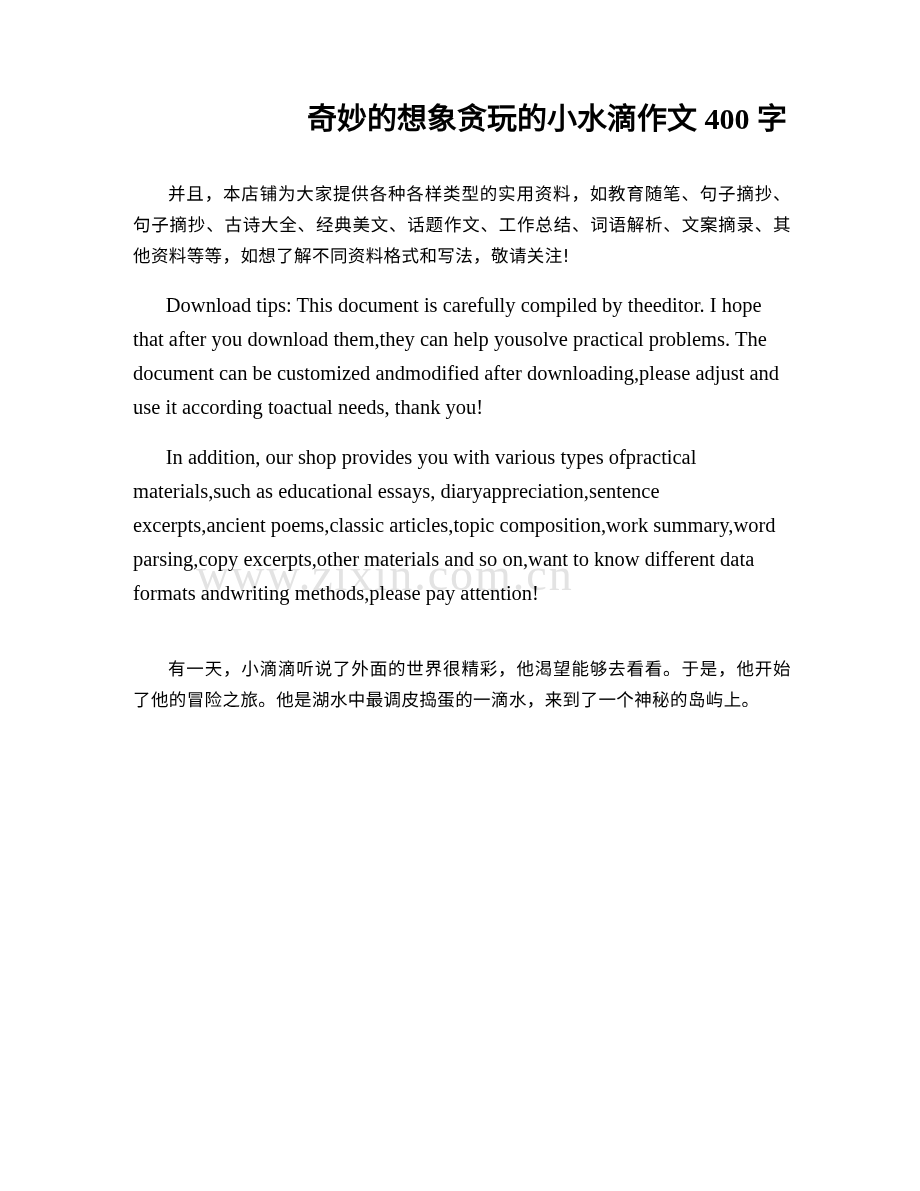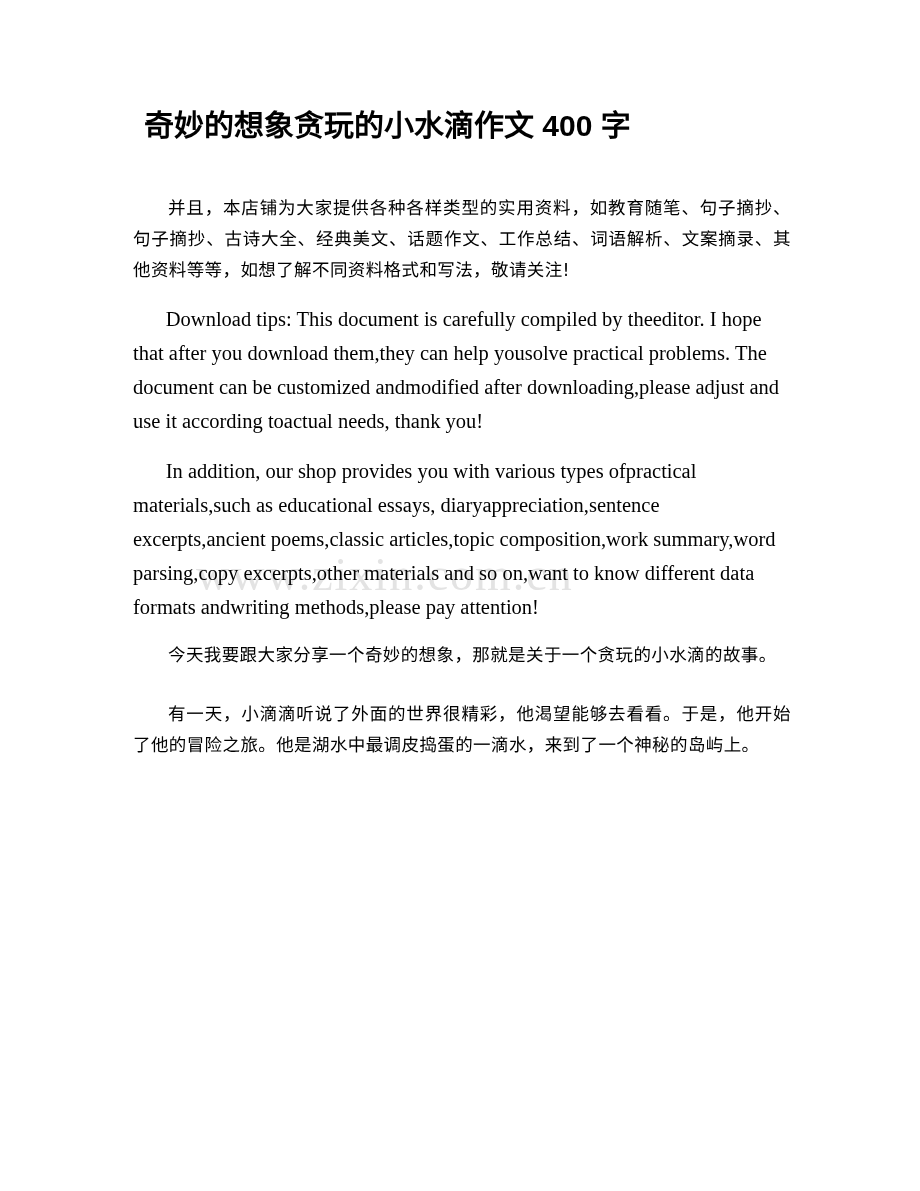--- a/index.html
+++ b/index.html
@@ -52,26 +52,26 @@
   
   .content {
     position: absolute;
     left: 133px;
     top: 0;
     width: 658px;
     z-index: 1;
   }
 
   .doc-title {
-    font-family: Liberation Sans, sans-serif;
+    font-family: Liberation Serif, serif;
     font-weight: bold;
     font-size: 30px;
     line-height: 40px;
-    text-align: left;
-    margin: 11px;
+    text-align: right;
+    margin: 4px;
     padding-top: 95px;
     letter-spacing: 0px;
     white-space: nowrap;
   }
 
   .p-cn {
     font-family: "DejaVu Sans", "Liberation Sans", sans-serif;
     font-size: 17.5px;
     line-height: 31px;
     text-align: justify;
@@ -118,21 +118,20 @@
     <div class="gap-en"></div>
 
     <p class="p-en">Download tips: This document is carefully compiled by theeditor. I hope that after you download them,they can help yousolve practical problems. The document can be customized andmodified after downloading,please adjust and use it according toactual needs, thank you!</p>
 
     <div class="gap-en"></div>
 
     <p class="p-en">In addition, our shop provides you with various types ofpractical materials,such as educational essays, diaryappreciation,sentence excerpts,ancient poems,classic articles,topic composition,work summary,word parsing,copy excerpts,other materials and so on,want to know different data formats andwriting methods,please pay attention!</p>
 
     <div class="gap-en"></div>
 
-    <p class="p-cn">今天我要跟大家分享一个奇妙的想象，那就是关于一个贪玩的小水滴的故事。</p>
 
     <div class="gap-p"></div>
 
 
     <div class="gap-p"></div>
 
     <p class="p-cn">有一天，小滴滴听说了外面的世界很精彩，他渴望能够去看看。于是，他开始了他的冒险之旅。他是湖水中最调皮捣蛋的一滴水，来到了一个神秘的岛屿上。</p>
 
     <div class="gap-p"></div>
 

